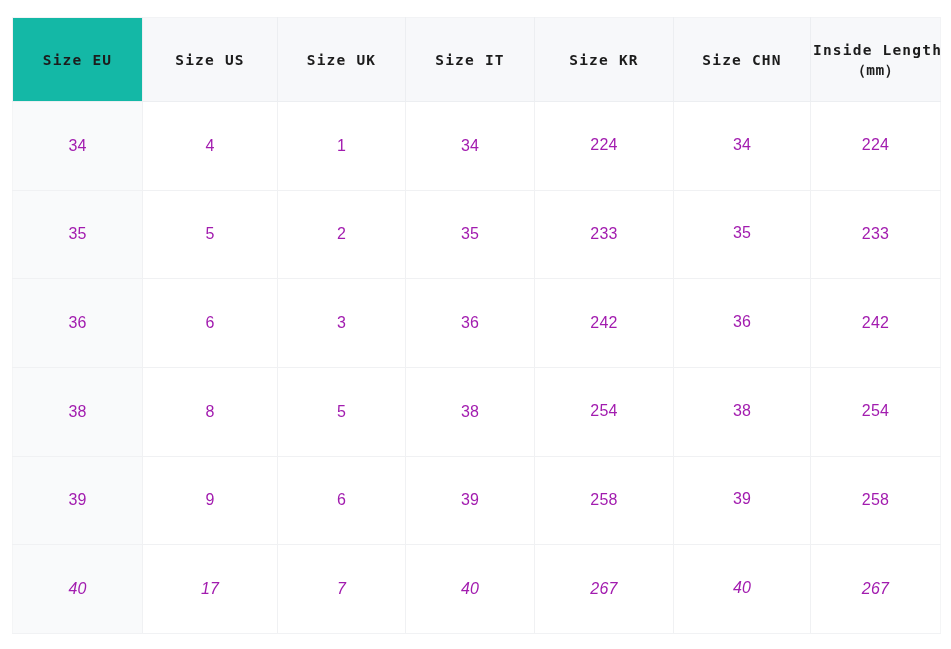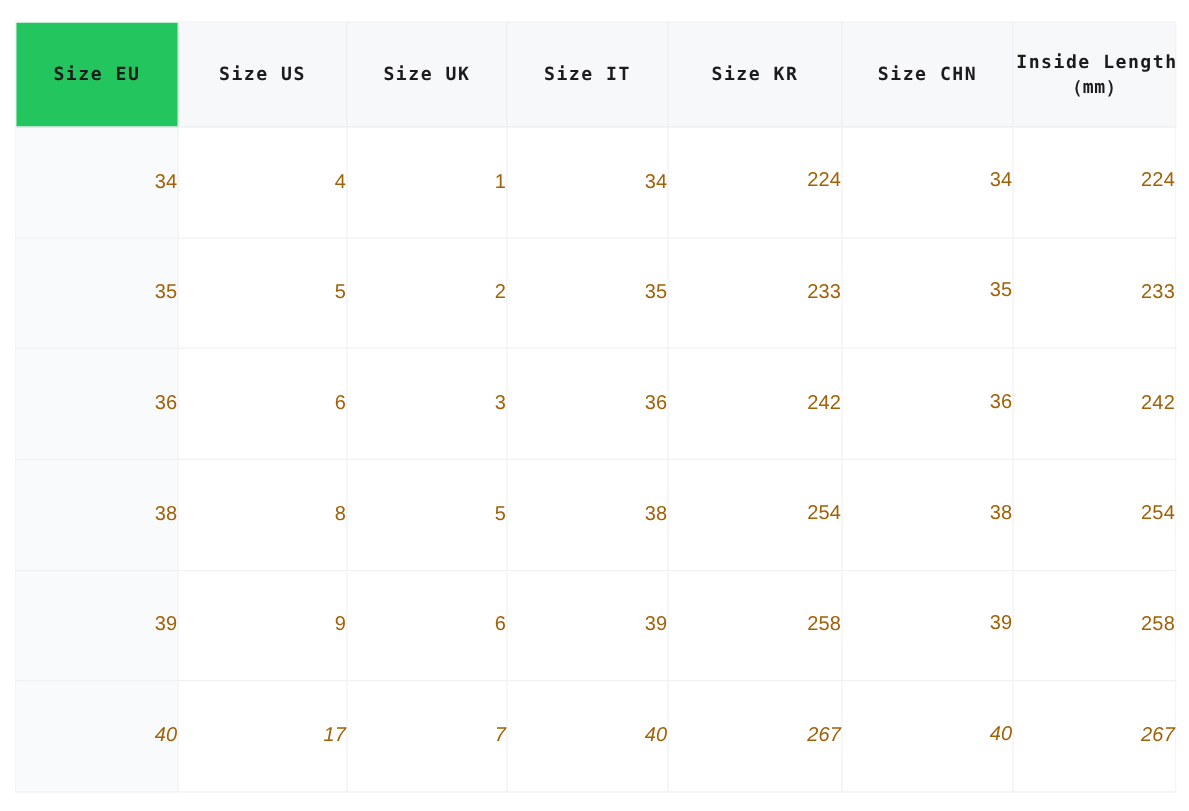--- a/index.html
+++ b/index.html
@@ -60,43 +60,43 @@
     font-size: 14.5px;
     letter-spacing: 1.2px;
     color: #1c1c1c;
     text-align: center;
     vertical-align: middle;
     padding: 0 2px;
     line-height: 1.38;
     white-space: nowrap;
   }
   th.header-cell.first-col {
-    background: #22c55e;
+    background: #14b8a6;
     border-left: 1px solid #f2f3f5;
   }
   th.header-cell.last-col {
     border-right: 1px solid #f2f3f5;
   }
   th.header-cell .hdr-line2 {
     display: block;
     letter-spacing: 0.5px;
   }
 
   
   tbody tr.data-row {
     height: 76.1px;
   }
   td.data-cell {
     border: 1px solid #f0f1f3;
     background: #ffffff;
     font-family: "Liberation Sans", sans-serif;
     font-size: 16px;
     font-weight: 400;
-    color: #a16207;
-    text-align: right;
+    color: #a21caf;
+    text-align: center;
     vertical-align: middle;
     padding: 0;
     letter-spacing: 0.2px;
   }
   td.data-cell.first-col {
     background: #f9fafb;
     border-left: 1px solid #f4f5f6;
   }
   td.data-cell.last-col {
     border-right: 1px solid #f4f5f6;

